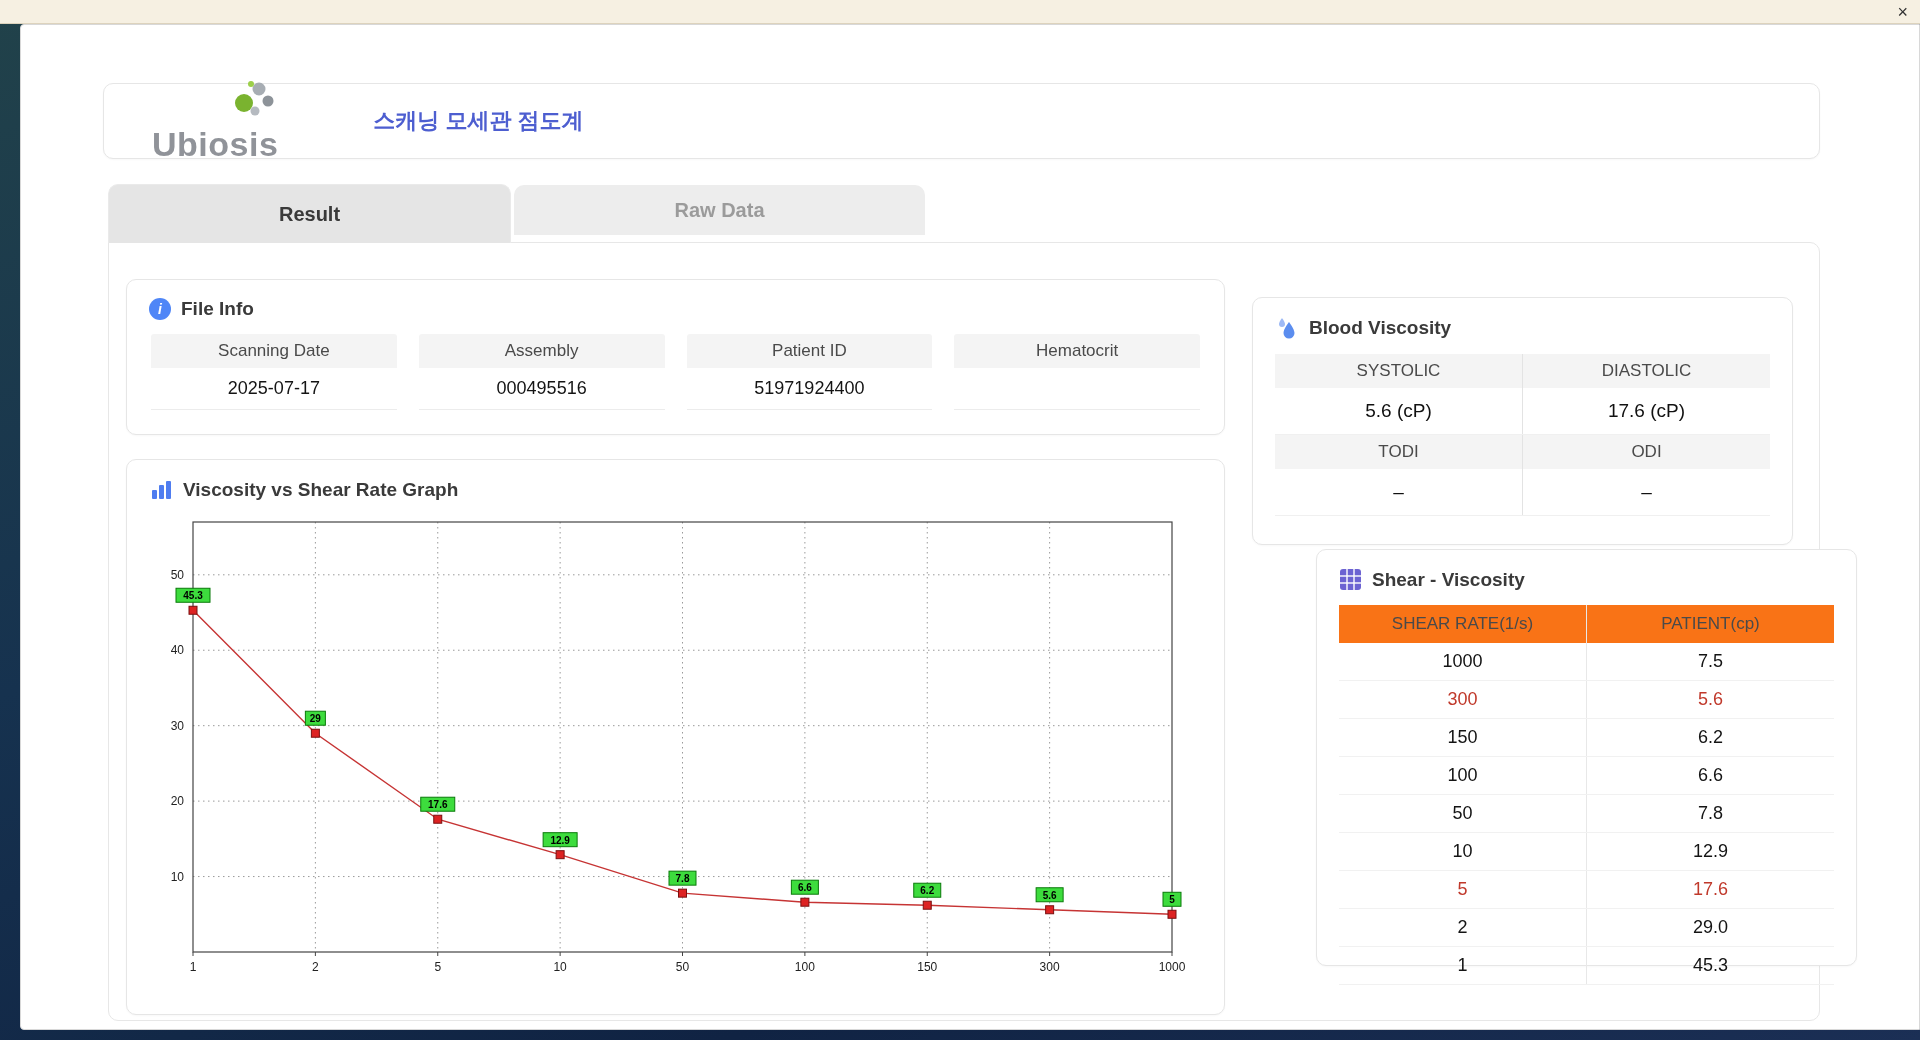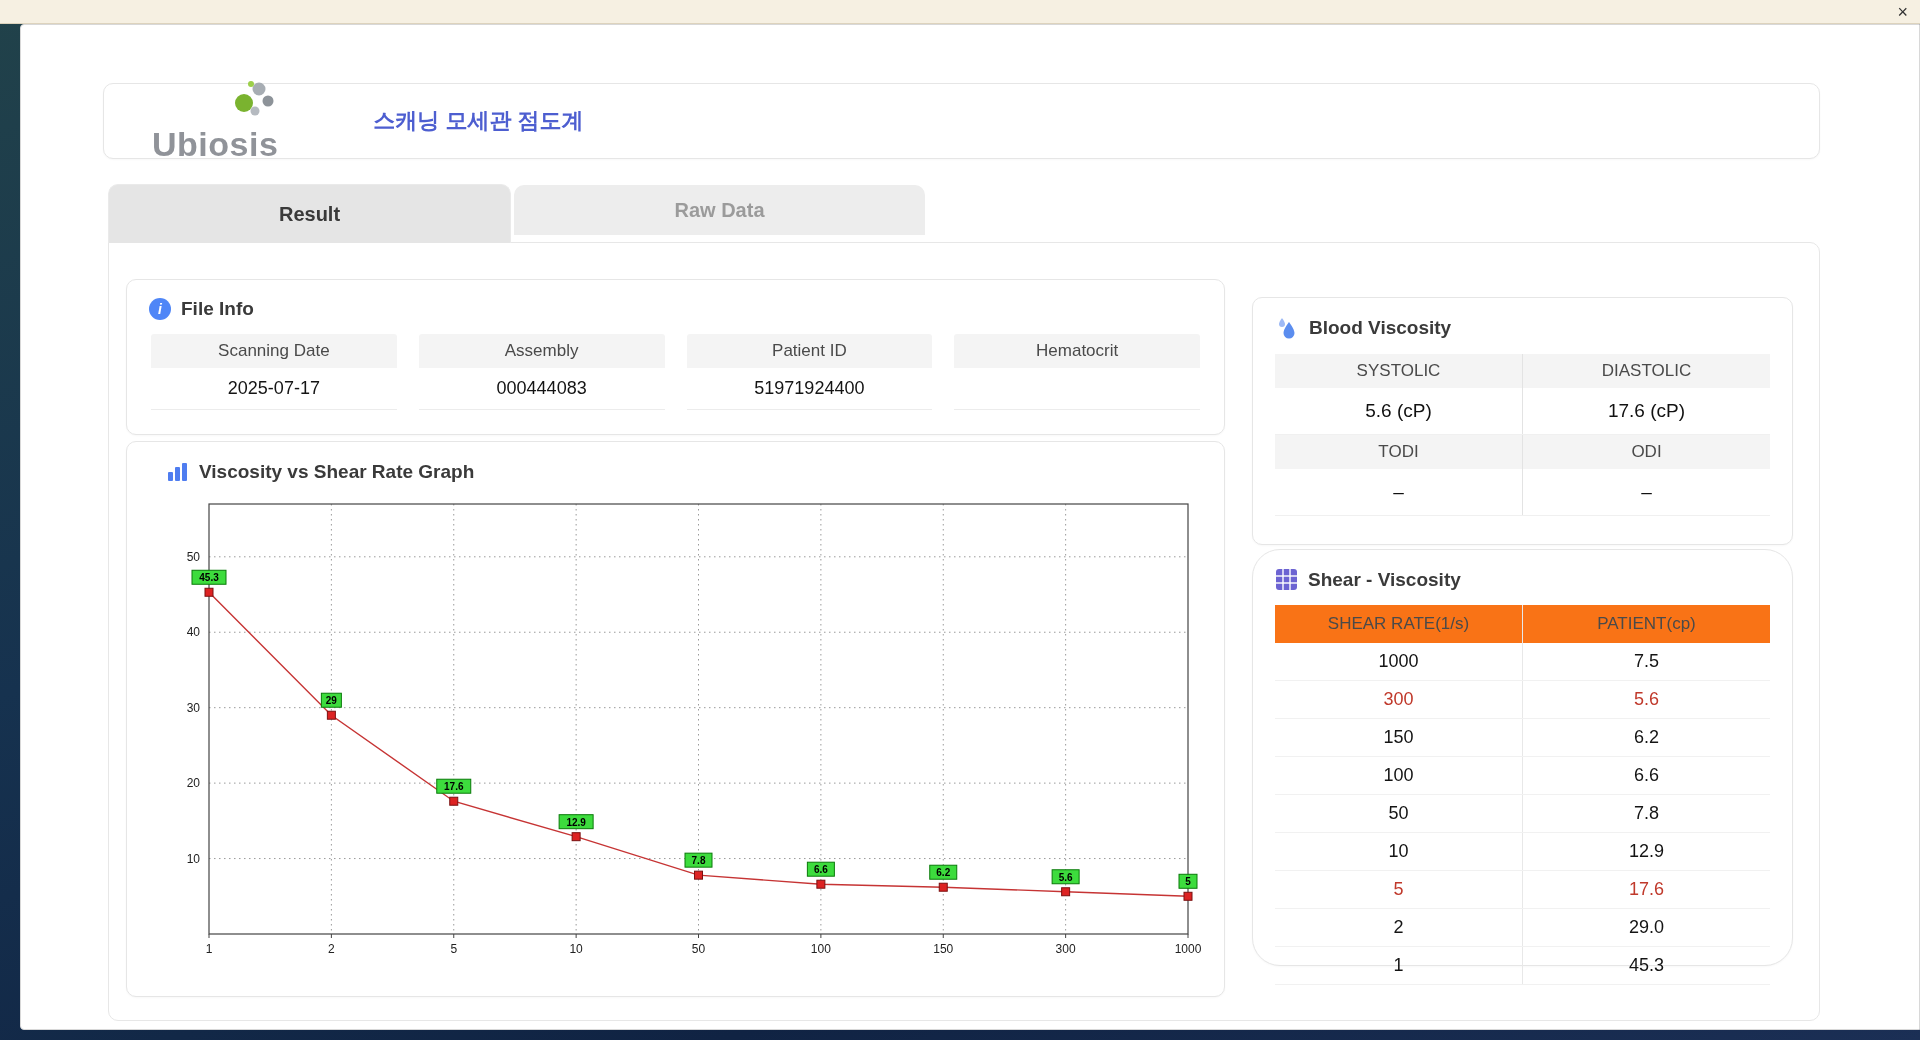--- a/index.html
+++ b/index.html
@@ -63,25 +63,25 @@
   
   .blood { left:1252px; top:276px; width:541px; height:248px;margin-top:21px; }
   .bv-table { margin:14px 22px 0 22px; }
   .bv-row { display:flex; }
   .bv-row > div { flex:1; display:flex; align-items:center; justify-content:center; }
   .bv-row.head { background:#f4f4f4; height:34px; color:#4a4a4a; font-size:17px; }
   .bv-row.val { height:47px; font-size:19px; color:#111; border-bottom:1px solid #f0f0f0; }
   .bv-row > div + div { border-left:1px solid #e3e3e3; }
 
   
-  .graph-card { left:126px; top:441px; width:1099px; height:556px;padding-left:16px; }
+  .graph-card { left:126px; top:459px; width:1099px; height:556px; }
   .chart-wrap { margin:6px 12px 0 18px; }
 
   
-  .shear { left:1252px; top:549px; width:541px; height:417px;border-radius:28px; }
+  .shear { left:1316px; top:549px; width:541px; height:417px; }
   .sv-table { margin:14px 22px 0 22px; }
   .sv-row { display:flex; }
   .sv-row > div { flex:1; display:flex; align-items:center; justify-content:center; }
   .sv-row.head { background:#f97316; height:38px; color:#4a4a4a; font-size:17px; }
   .sv-row.body { height:38px; font-size:18px; color:#141414; border-bottom:1px solid #f1f1f1; }
   .sv-row > div + div { border-left:1px solid #e8e8e8; }
   .sv-row.highlight > div { color:#c0392b; }
 
   
   .info-icon { width:22px; height:22px; border-radius:50%; background:#4f86f7; color:#fff;
@@ -122,21 +122,21 @@
     <span class="info-icon">i</span>
     <span class="card-title">File Info</span>
   </div>
   <div class="fi-grid">
     <div>
       <div class="fi-label">Scanning Date</div>
       <div class="fi-value">2025-07-17</div>
     </div>
     <div>
       <div class="fi-label">Assembly</div>
-      <div class="fi-value">000444083</div>
+      <div class="fi-value">000495516</div>
     </div>
     <div>
       <div class="fi-label">Patient ID</div>
       <div class="fi-value">51971924400</div>
     </div>
     <div>
       <div class="fi-label">Hematocrit</div>
       <div class="fi-value"></div>
     </div>
   </div>

